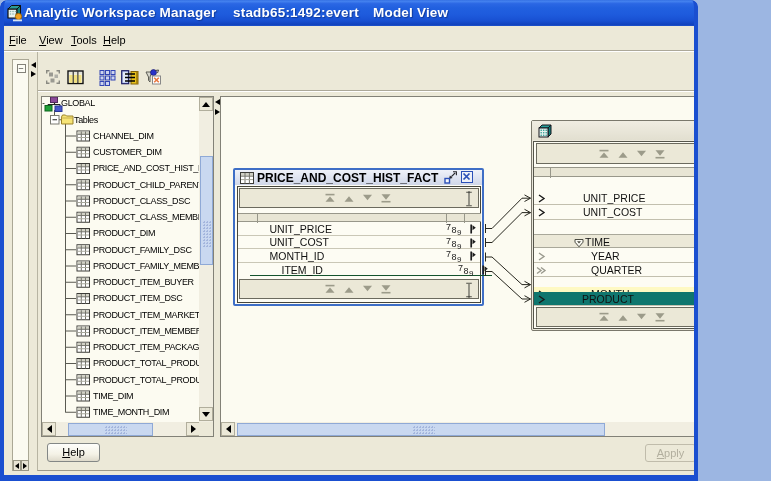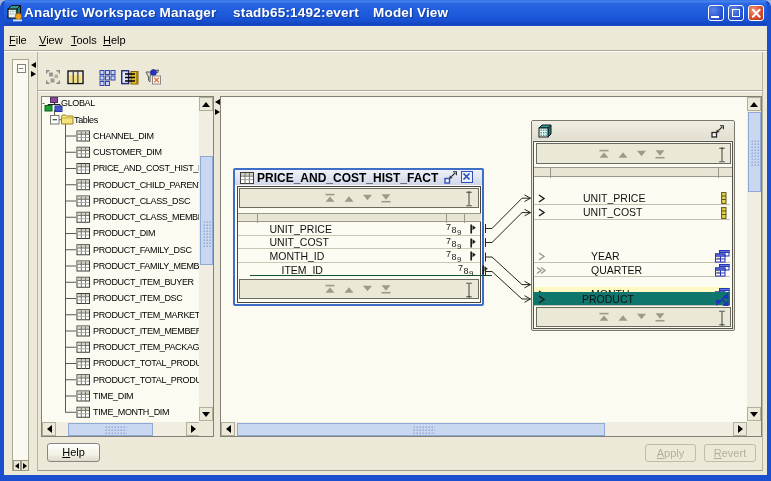--- a/index.html
+++ b/index.html
@@ -1,18 +1,18 @@
 <!DOCTYPE html>
 <html><head><meta charset="utf-8"><style>
 *{margin:0;padding:0;box-sizing:border-box}
 html,body{width:771px;height:481px;background:#9cb6e2;overflow:hidden}
 body{font-family:"Liberation Sans",sans-serif;position:relative}
 .abs{position:absolute}
 svg{display:block}
-#win{position:absolute;left:0;top:0;width:771px;height:481px;background:#ece9d8;border-radius:7px 7px 0 0;overflow:hidden}
+#win{position:absolute;left:0;top:0;width:698px;height:481px;background:#ece9d8;border-radius:7px 7px 0 0;overflow:hidden}
 #tbar{position:absolute;left:0;top:0;width:771px;height:26px;background:linear-gradient(180deg,#3672e4 0%,#4280ee 6%,#2b67e4 14%,#2160df 30%,#1e5bdd 55%,#1850d2 80%,#1243be 94%,#1d52cc 100%);border-radius:7px 7px 0 0}
 #win-borders{position:absolute;inset:0;pointer-events:none;border-left:4px solid #1a4fd0;border-right:4px solid #1a4fd0;border-bottom:6px solid #1a4fd0;border-radius:7px 7px 0 0;z-index:50}
 #title-txt{position:absolute;left:24px;top:5px;width:700px;font-size:13.5px;font-weight:bold;color:#fff;text-shadow:1px 1px 1px #103a9a;white-space:pre;letter-spacing:.2px}
 .wbtn{position:absolute;top:4.5px;width:16.5px;height:16.5px;border:1px solid #fff;border-radius:3px;z-index:2}
 .wbtn.bmin,.wbtn.bmax{background:radial-gradient(circle at 32% 28%,#5f87e8 0%,#2c59d4 55%,#1a3cb4 100%)}
 .wbtn.bclose{background:radial-gradient(circle at 32% 28%,#ef9678 0%,#dc5233 50%,#b23414 100%)}
 .menu{position:absolute;left:0;top:26px;width:771px;height:24px;background:#ece9d8;font-size:11px;color:#000}
 .menu span{position:absolute;top:8px}
 .menu u{text-decoration:underline}
 #msep{position:absolute;left:2px;top:50px;width:766px;height:2px;border-top:1px solid #aca899;border-bottom:1px solid #fff}
@@ -438,20 +438,36 @@
             <svg class="abs" style="left:3px;top:3px" width="9" height="9" viewBox="0 0 9 9">
               <path d="M2 1 L7 4.5 L2 8" fill="none" stroke="#1a1a1a" stroke-width="1.4"></path>
             </svg>
             <span class="abs" style="left:49px;top:1.2px">UNIT_COST</span>
             <svg class="abs" style="left:187px;top:1.5px" width="6" height="12" viewBox="0 0 6 12">
               <rect x="0.6" y="0.6" width="4.4" height="10.8" fill="#e8d44c" stroke="#5c5410" stroke-width="1"></rect>
               <line x1="1" y1="4" x2="5" y2="4" stroke="#5c5410"></line>
               <line x1="1" y1="7.5" x2="5" y2="7.5" stroke="#5c5410"></line>
             </svg>
           </div>
+        <div class="brow" style="left:0;top:92.6px;width:196px;height:14.4px;background:#ece9d8;border-bottom:1px solid #a9a89a;border-top:1px solid #a9a89a">
+            <svg class="abs" style="left:40px;top:2.5px" width="10" height="10" viewBox="0 0 10 10">
+              <polygon points="1,1.5 9,1.5 9,4.2 5,8.8 1,4.2" fill="#fbfbf4" stroke="#4a4a40" stroke-width="1"></polygon>
+              <polygon points="3,3.2 7,3.2 5,5.6" fill="#4a4a40"></polygon>
+            </svg>
+            <span class="abs" style="left:51px;top:1.2px">TIME</span>
+            <svg class="abs" style="left:181px;top:1px" width="14" height="13" viewBox="0 0 14 13">
+              <g stroke="#2433b8" stroke-width="1.4" fill="#2433b8">
+                <path d="M11 2.5 L3.5 10" fill="none"></path>
+                <polygon points="12.5,1 12.8,5 8.8,4.7"></polygon>
+                <polygon points="2,11.5 1.7,7.5 5.7,7.8"></polygon>
+                <path d="M7 6.5 L11.5 11" fill="none"></path>
+                <polygon points="13,12.5 9,12.2 12.7,8.6"></polygon>
+              </g>
+            </svg>
+          </div>
         <div class="brow" style="left:0;top:107px;width:196px;height:14.4px;background:#fdfcf3;border-bottom:1px solid #c2bfae">
             <svg class="abs" style="left:3px;top:3px" width="9" height="9" viewBox="0 0 9 9">
               <path d="M2 1 L7 4.5 L2 8" fill="none" stroke="#9a9a8e" stroke-width="1.4"></path>
             </svg>
             <span class="abs" style="left:57px;top:1.2px">YEAR</span>
             <svg class="abs" style="left:181px;top:1px" width="15" height="13" viewBox="0 0 15 13">
               <g stroke="#2433b8" stroke-width="1">
                 <rect x="4.5" y="0.5" width="9.5" height="5.5" fill="#fff"></rect>
                 <rect x="4.5" y="0.5" width="9.5" height="2" fill="#6a78d8"></rect>
                 <rect x="0.5" y="4" width="9.5" height="8" fill="#fff"></rect>

